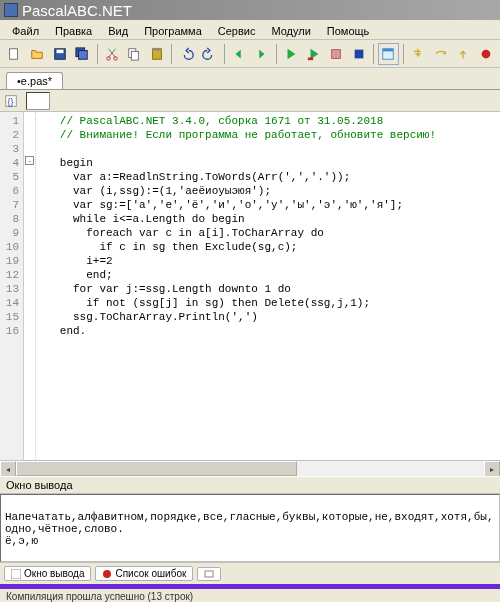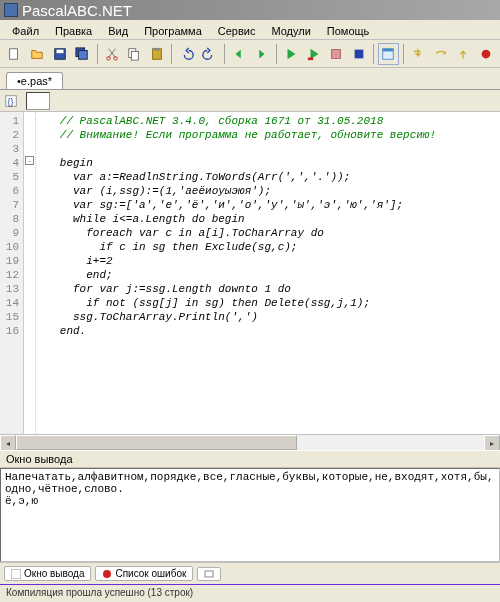--- a/index.html
+++ b/index.html
@@ -15,34 +15,34 @@
 .tabbar { background:#ece9d8; height:22px; display:flex; align-items:flex-end; padding:0 6px; border-bottom:1px solid #999; }
 .tab { background:#fff; border:1px solid #999; border-bottom:none; padding:2px 10px; font-size:11px; border-radius:3px 3px 0 0; margin-right:2px; }
 .scopebar { background:#ece9d8; height:22px; display:flex; align-items:center; padding:0 4px; border-bottom:1px solid #c0c0c0; }
 .scope-icon { width:14px; height:14px; margin-right:4px; }
 .scope-select { flex:1; border:1px inset #999; background:#fff; height:18px; display:flex; align-items:center; padding:0 4px; font-size:11px; justify-content:space-between; }
 .dropdown-btn { width:16px; height:16px; background:#ece9d8; border:1px outset #fff; display:flex; align-items:center; justify-content:center; }
 .small-input { width:24px; height:18px; border:1px inset #999; background:#fff; margin-left:4px; }
 .editor-area { flex:1; display:flex; background:#fff; overflow:hidden; min-height:0; }
 .gutter { width:24px; background:#f0f0f0; border-right:1px solid #ccc; font-family:'Courier New',monospace; font-size:11px; color:#888; text-align:right; padding-top:2px; }
 .gutter div { height:14px; line-height:14px; padding-right:4px; }
-.code { flex:1; font-family:'Courier New',monospace; font-size:11px; line-height:14px; padding:2px 4px; color:#000; white-space:pre; overflow:hidden;font-style:italic; }
+.code { flex:1; font-family:'Courier New',monospace; font-size:11px; line-height:14px; padding:2px 4px; color:#000; white-space:pre; overflow:hidden; }
 .code .cm { color:#008000; }
 .folding { width:12px; background:#fff; border-right:1px dotted #ccc; position:relative; }
 .fold-mark { position:absolute; left:1px; width:9px; height:9px; border:1px solid #888; background:#fff; font-size:8px; line-height:7px; text-align:center; color:#666; }
 .editor-scroll-h { height:16px; background:#e8e8e8; border-top:1px solid #c0c0c0; display:flex; }
 .editor-scroll-h .track { flex:1; background:#f0f0f0; position:relative; }
 .editor-scroll-h .thumb { position:absolute; left:0; width:60%; height:100%; background:#d4d0c8; border:1px outset #fff; }
 .editor-scroll-h .arrow { width:16px; height:16px; background:#d4d0c8; border:1px outset #fff; display:flex; align-items:center; justify-content:center; font-size:8px; color:#444; }
 .panel-title { background:#ece9d8; height:18px; padding:2px 6px; font-size:11px; border-top:1px solid #fff; border-bottom:1px solid #c0c0c0; }
-.output { height:94px; background:#fff; border:1px inset #c0c0c0; font-family:'Courier New',monospace; font-size:11px; padding:2px 4px; overflow:hidden; white-space:pre-wrap; word-break:break-all; }
+.output { height:68px; background:#fff; border:1px inset #c0c0c0; font-family:'Courier New',monospace; font-size:11px; padding:16px 4px; overflow:hidden; white-space:pre-wrap; word-break:break-all; }
 .bottom-tabs { background:#ece9d8; height:22px; display:flex; align-items:center; padding:2px 4px; gap:4px; border-top:1px solid #c0c0c0; }
 .btab { background:#fff; border:1px solid #b0b0b0; padding:1px 6px; font-size:10px; display:flex; align-items:center; gap:3px; border-radius:2px; }
 .btab .bi { width:10px; height:10px; display:inline-block; }
-.statusbar { background:#ece9d8; height:18px; padding:2px 6px; font-size:10px; border-top:1px solid #6d28d9; color:#333; }
+.statusbar { background:#ece9d8; height:18px; padding:2px 6px; font-size:10px; border-top:5px solid #6d28d9; color:#333; }
 </style>
 </head>
 <body>
 
 <div class="titlebar">
   <span class="icon"></span>
   <span>PascalABC.NET</span>
 </div>
 
 <div class="menubar">

